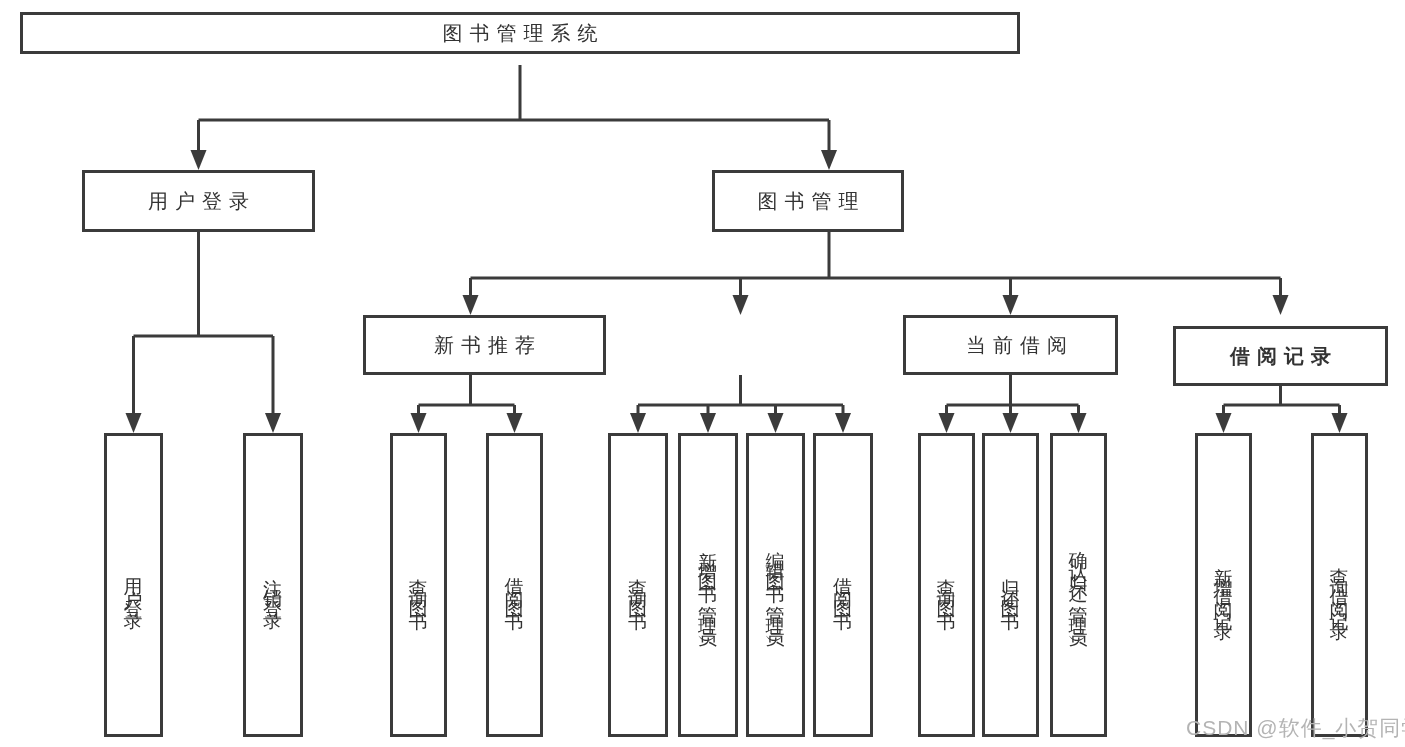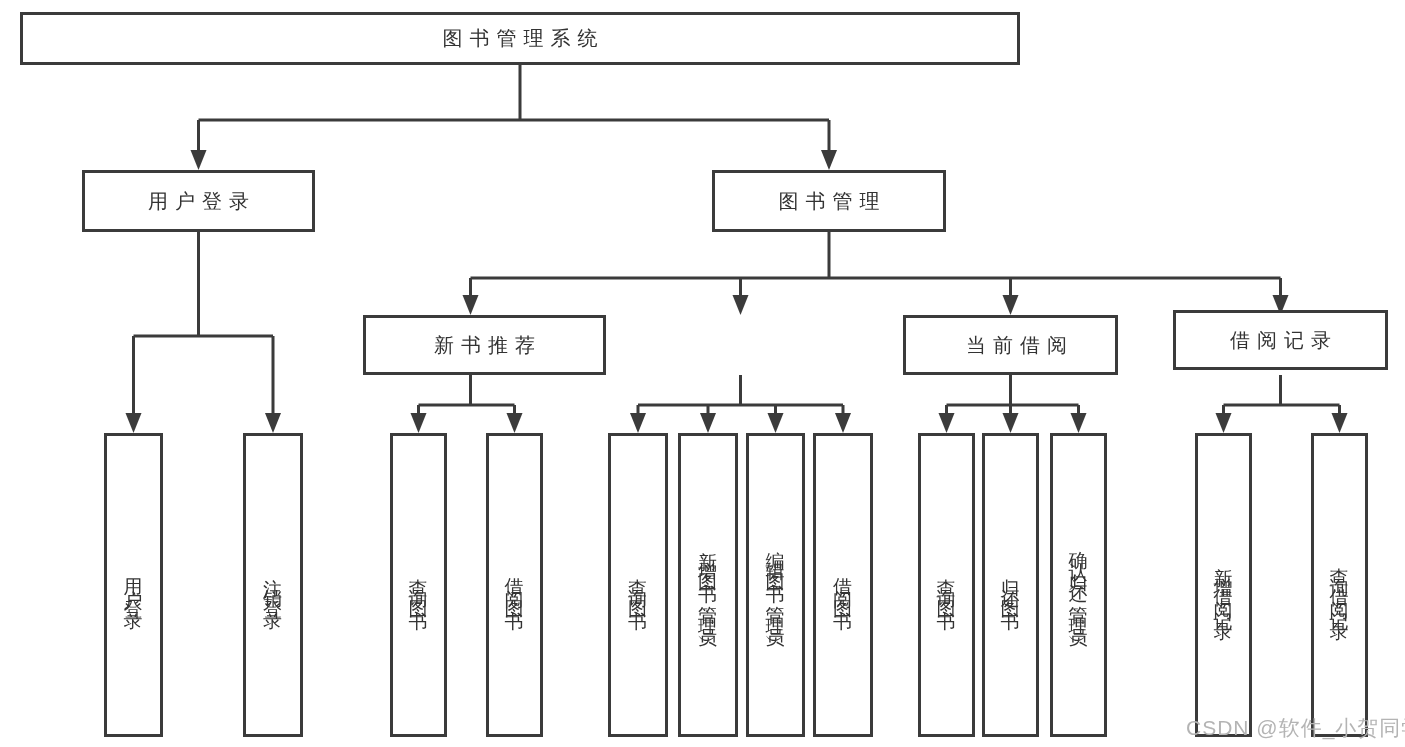--- a/index.html
+++ b/index.html
@@ -15,27 +15,27 @@
     position:absolute;background:#fff;border:3px solid var(--line,#3b3b3b);
     box-sizing:border-box;display:flex;align-items:center;justify-content:center;
     z-index:2;
   }
   .h{font-size:20px;letter-spacing:7px;text-indent:7px;white-space:nowrap;}
   .v .vtext{
     writing-mode:vertical-rl;text-orientation:mixed;
     font-size:19px;letter-spacing:11px;line-height:1;
   }
   
-  .b-root {left:20px;  top:12px;  width:1000px;height:53px;}
+  .b-root {left:20px;  top:12px;  width:1000px;height:42px;}
   .b-l2-0 {left:82px;  top:170px; width:233px; height:62px;}
-  .b-l2-1 {left:712px; top:170px; width:234px; height:62px;}
+  .b-l2-1 {left:712px; top:170px; width:192px; height:62px;}
   .b-l3-0 {left:363px; top:315px; width:243px; height:60px;}
   .b-l3-1 {left:633px; top:315px; width:215px; height:60px;}
   .b-l3-2 {left:903px; top:315px; width:215px; height:60px;padding-left:12px;}
-  .b-l3-3 {left:1173px;top:310px; width:215px; height:60px;}
+  .b-l3-3 {left:1173px;top:326px; width:215px; height:60px;font-weight:bold;}
   .b-lf-0 {left:104px; top:433px; width:59px;  height:304px;}
   .b-lf-1 {left:243px; top:433px; width:60px;  height:304px;}
   .b-lf-2 {left:390px; top:433px; width:57px;  height:304px;}
   .b-lf-3 {left:486px; top:433px; width:57px;  height:304px;}
   .b-lf-4 {left:608px; top:433px; width:60px;  height:304px;}
   .b-lf-5 {left:678px; top:433px; width:60px;  height:304px;}
   .b-lf-6 {left:746px; top:433px; width:59px;  height:304px;}
   .b-lf-7 {left:813px; top:433px; width:60px;  height:304px;}
   .b-lf-8 {left:918px; top:433px; width:57px;  height:304px;}
   .b-lf-9 {left:982px; top:433px; width:57px;  height:304px;}

